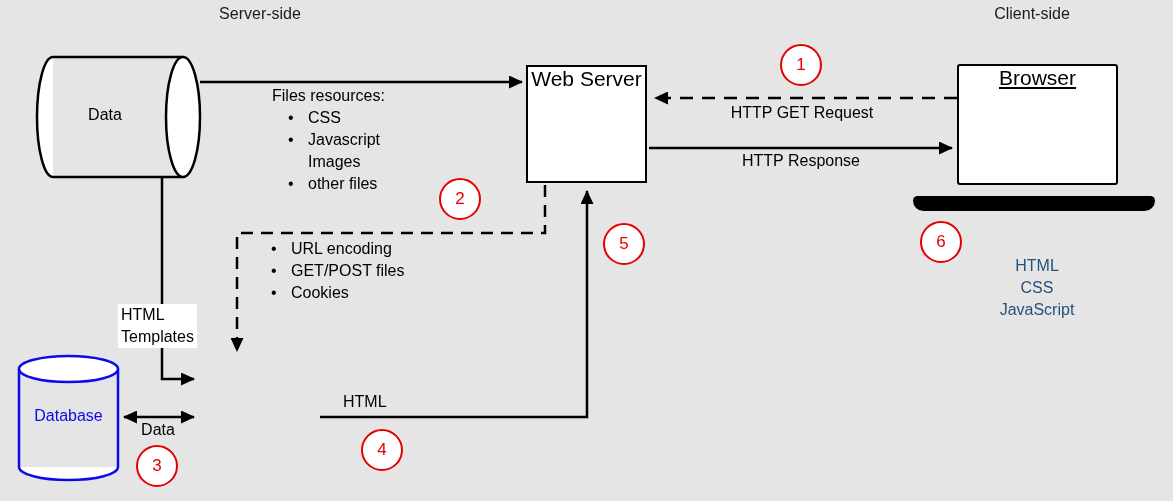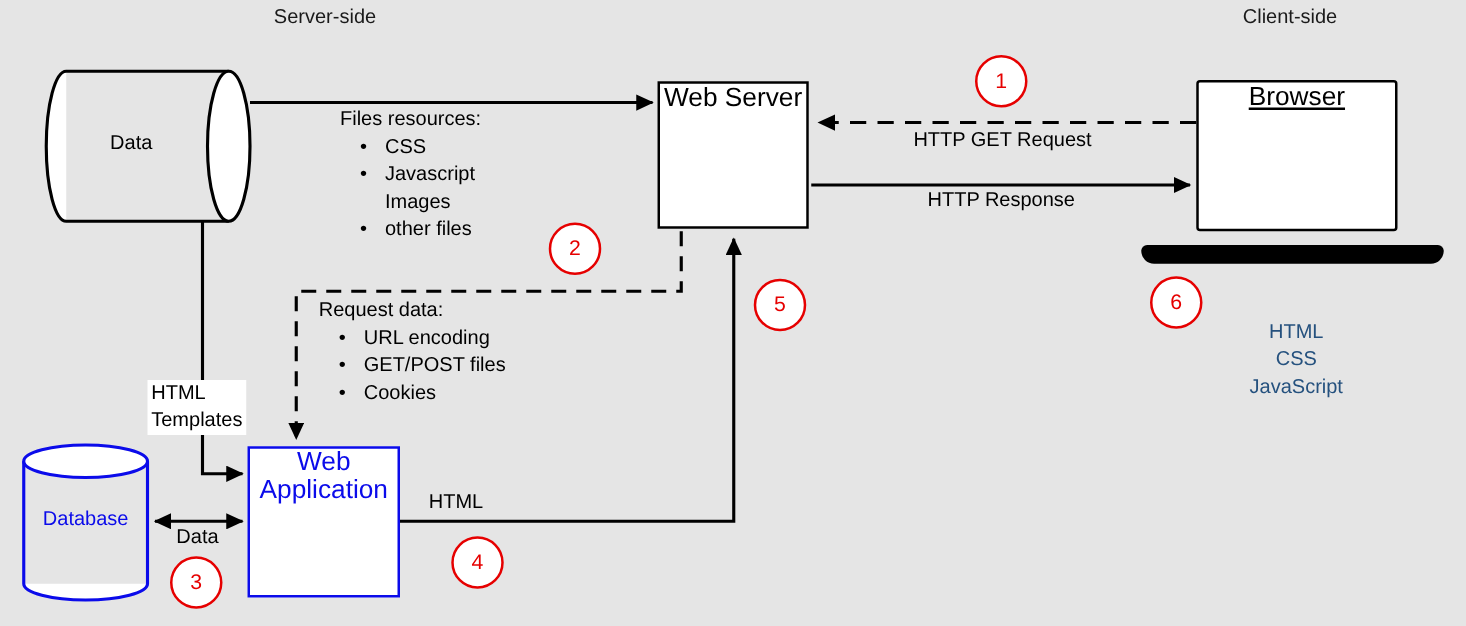--- a/index.html
+++ b/index.html
@@ -84,23 +84,20 @@
   </div>
 
   <div class="node-box rounded" style="left:957px;top:64px;width:161px;height:121px;">
     <span>Browser</span>
   </div>
 
   <div class="laptop-bar" style="left:913px;top:196px;width:242px;height:15px;"></div>
 
   <div class="abs cyl-label blue" style="left:18px;top:407px;width:101px;">Database</div>
 
-  <div class="node-box blue" style="left:198px;top:357px;width:122px;height:121px;">
-    <span class="app-label">Web Application</span>
-  </div>
 
   <div class="abs note" style="left:272px;top:85px;">
     <div class="title">Files resources:</div>
     <div class="row">
       <span class="marker">•</span>
       <span>CSS</span>
     </div>
     <div class="row">
       <span class="marker">•</span>
       <span>Javascript</span>
@@ -109,21 +106,20 @@
       <span class="marker"></span>
       <span>Images</span>
     </div>
     <div class="row">
       <span class="marker">•</span>
       <span>other files</span>
     </div>
   </div>
 
   <div class="abs note" style="left:255px;top:238px;">
-    <div class="title">Request data:</div>
     <div class="row">
       <span class="marker">•</span>
       <span>URL encoding</span>
     </div>
     <div class="row">
       <span class="marker">•</span>
       <span>GET/POST files</span>
     </div>
     <div class="row">
       <span class="marker">•</span>

